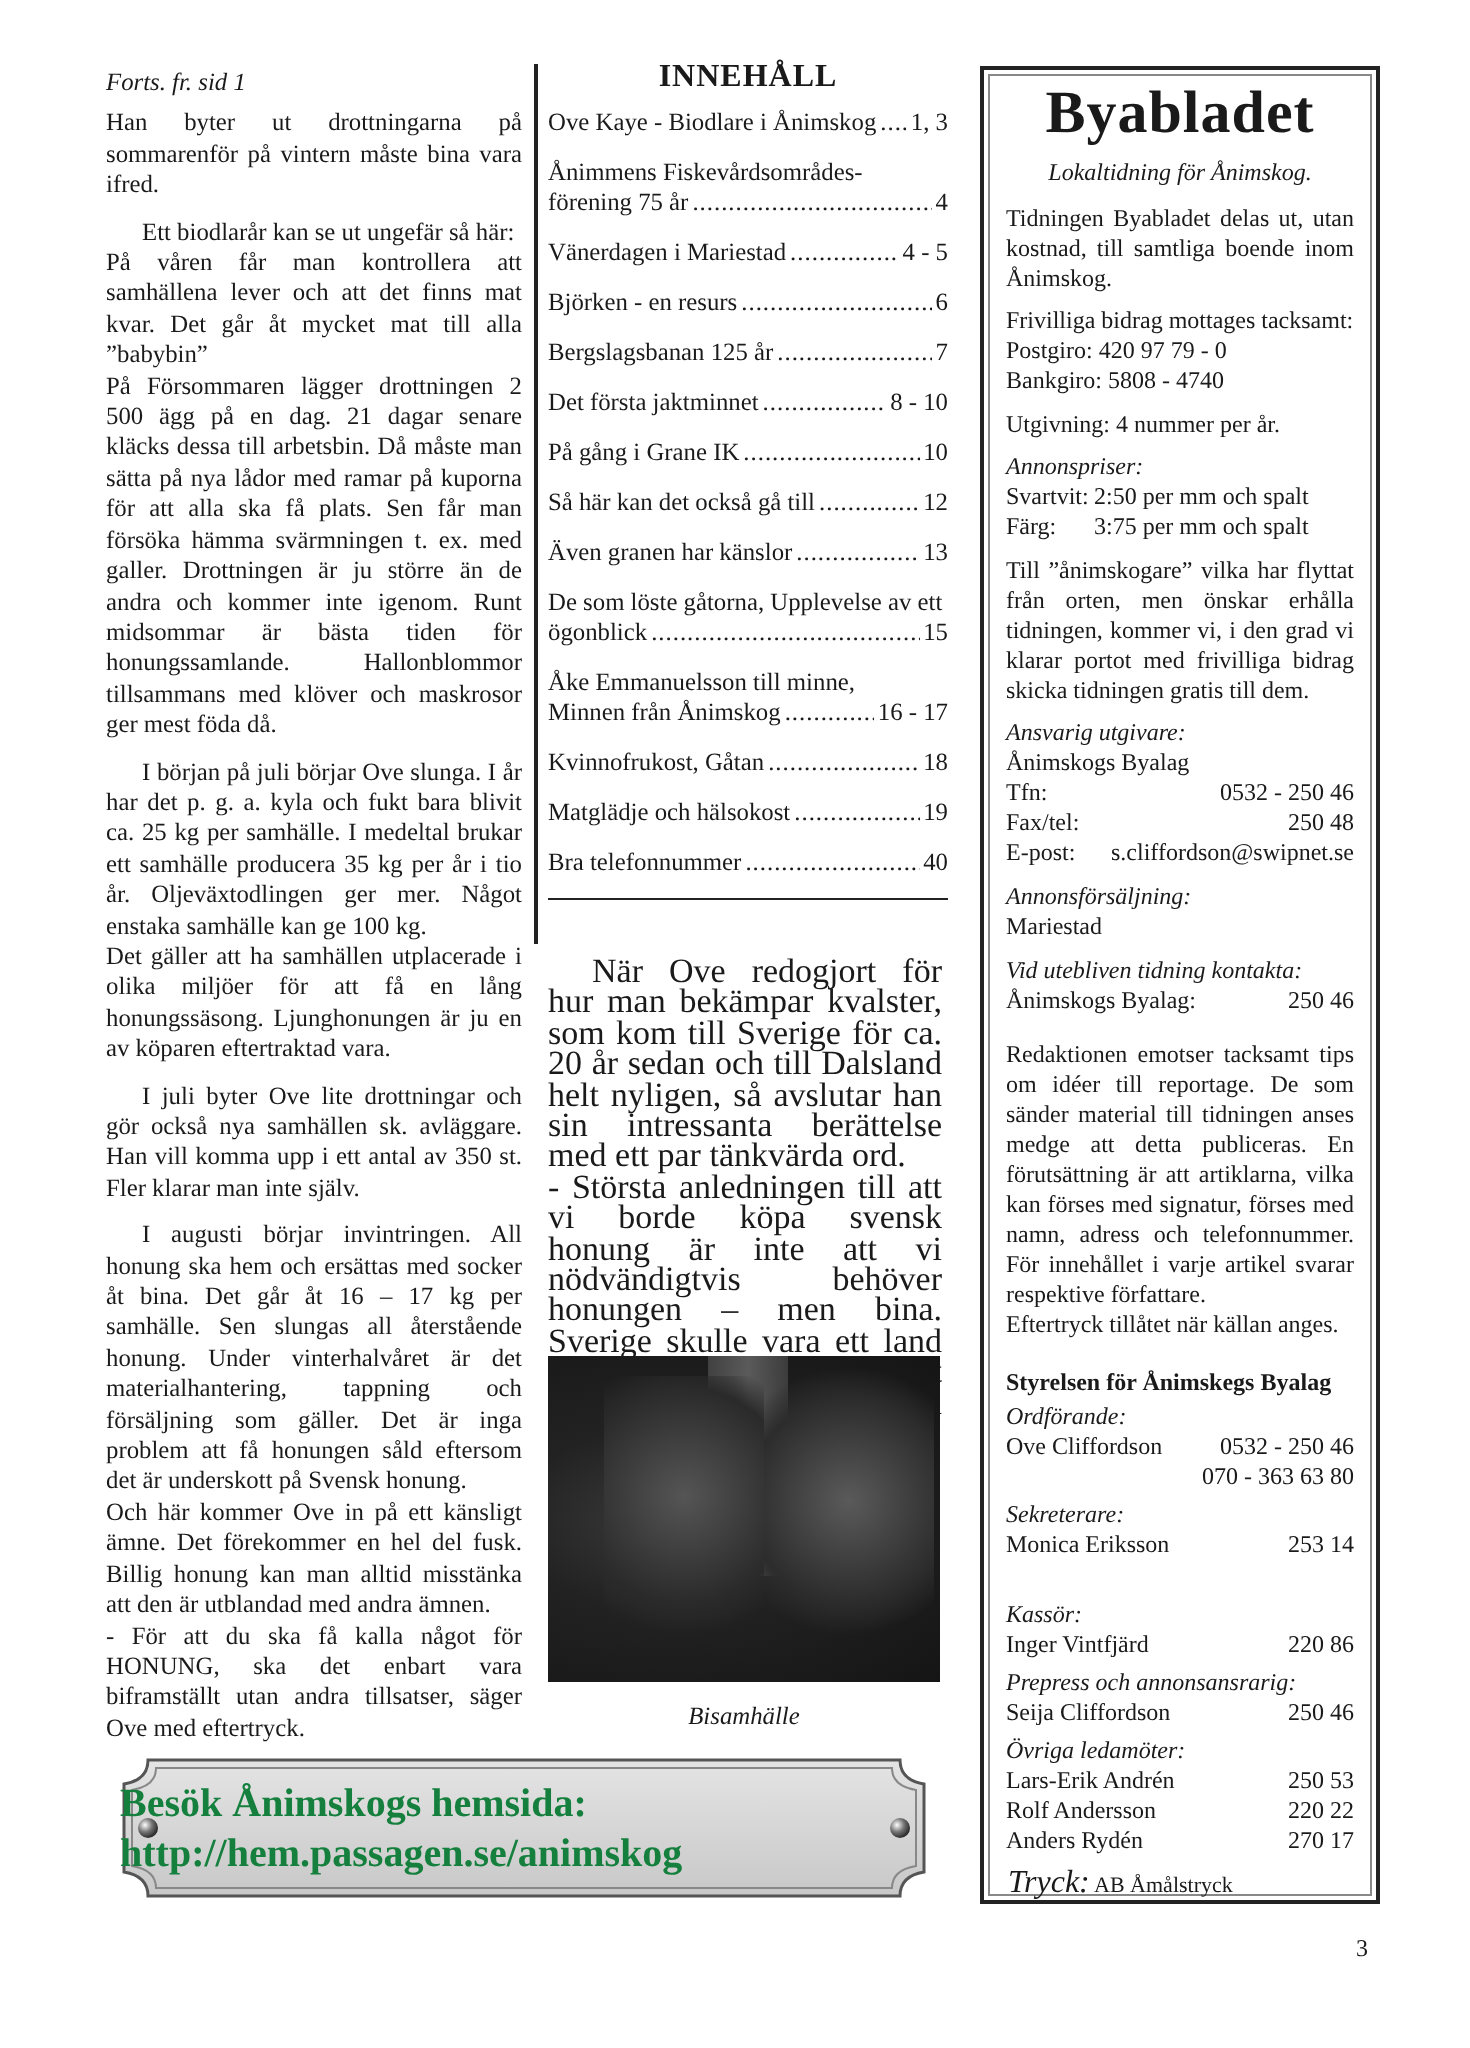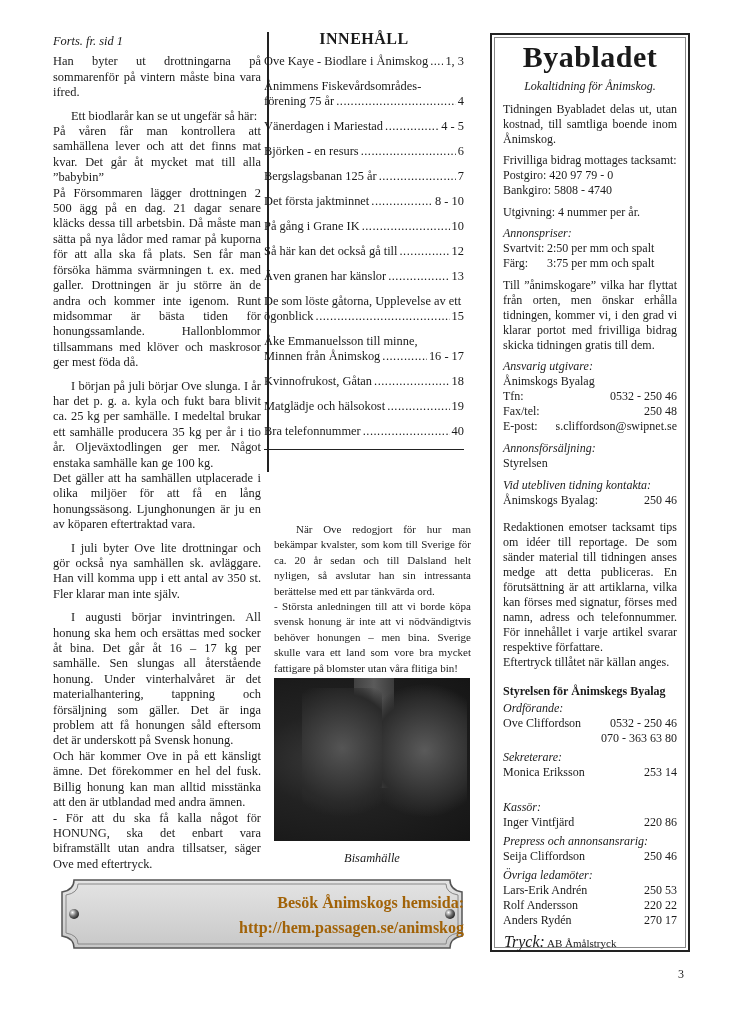--- a/index.html
+++ b/index.html
@@ -4,30 +4,30 @@
 <style>
   html, body { margin:0; padding:0; }
   body { width:735px; height:1024px; background:#ffffff; position:relative; overflow:hidden;
          font-family:"Liberation Serif", serif; color:#1a1a1a; }
   .col1 { position:absolute; left:53px; top:34px; width:208px; font-size:12.4px; line-height:15.4px; text-align:justify; }
   .col1 p { margin:0 0 8px 0; }
   .col1 p.cont { margin-bottom:0; }
   .col1 p.ind { text-indent:18px; }
   .col1 .forts { font-style:italic; margin-bottom:5px; }
   .vdiv { position:absolute; left:267px; top:32px; width:1.5px; height:440px; background:#222; }
-  .col2 { position:absolute; left:264px; top:30px; width:200px; }
+  .col2 { position:absolute; left:274px; top:30px; width:200px; }
   .toc-title { text-align:center; font-weight:bold; font-size:16px; letter-spacing:0.5px; margin-bottom:6px; }
   .toc-item { font-size:12.4px; line-height:15.4px; margin-bottom:9.5px; display:flex; }
   .toc-item .t { white-space:nowrap; }
   .toc-item .l1 { display:block; }
   .toc-row { display:flex; align-items:baseline; }
   .dots { flex:1; overflow:hidden; white-space:nowrap; margin:0 2px; }
   .dots::before { content:"..................................................................................."; letter-spacing:0.5px; }
   .toc-hr { border-top:1.5px solid #222; margin:0 0 0 0; width:200px; }
-  .article2 { position:absolute; left:274px; top:522px; width:197px; font-size:11px; line-height:15.4px; text-align:justify; }
+  .article2 { position:absolute; left:274px; top:478px; width:197px; font-size:17px; line-height:15.4px; text-align:justify; }
   .article2 p { margin:0; }
   .article2 .ind { text-indent:22px; }
   .sig { text-align:right; font-style:italic; margin-top:3px; }
   .photo { position:absolute; left:274px; top:678px; width:196px; height:163px;
            background:radial-gradient(ellipse at 30% 50%, #3a3a3a 0%, #222 40%, #151515 100%); overflow:hidden; }
   .photo .tree1 { position:absolute; left:28px; top:10px; width:80px; height:150px;
            background:radial-gradient(circle at 50% 40%, #555 0%, #2a2a2a 55%, transparent 70%); }
   .photo .tree2 { position:absolute; left:108px; top:5px; width:85px; height:150px;
            background:radial-gradient(circle at 50% 45%, #5a5a5a 0%, #2c2c2c 55%, transparent 72%); }
   .photo .wall { position:absolute; left:80px; top:0; width:40px; height:110px;
@@ -39,21 +39,21 @@
   .tagline { text-align:center; font-style:italic; font-size:12px; margin:4px 0 8px; }
   .box-inner p { margin:0 0 6px 0; text-align:justify; }
   .box-inner .lbl { font-style:italic; }
   .row { display:flex; justify-content:space-between; }
   .box-inner .sec { margin-bottom:7px; }
   .board-title { font-weight:bold; margin-bottom:2px; }
   .tryck { position:absolute; left:12px; top:898px; font-size:11px; }
   .tryck .i { font-style:italic; font-size:16px; }
   .banner { position:absolute; left:60px; top:878px; width:404px; height:72px; }
   .banner svg { position:absolute; left:0; top:0; }
-  .banner-text { position:absolute; left:0; top:12px; width:404px; text-align:right; font-weight:bold; font-size:16px; line-height:25px; color:#a16207; }
+  .banner-text { position:absolute; left:0; top:12px; width:404px; text-align:left; font-weight:bold; font-size:20px; line-height:25px; color:#15803d; }
   .pagenum { position:absolute; left:678px; top:967px; font-size:12px; }
 </style>
 </head>
 <body>
 
 <div class="col1">
   <p class="forts">Forts. fr. sid 1</p>
   <div id="col1-paras">
       <p>Han byter ut drottningarna på sommarenför på vintern måste bina vara ifred.</p>
       <p class="ind cont">Ett biodlarår kan se ut ungefär så här:</p>
@@ -249,21 +249,21 @@
             <span>250 48</span>
           </div>
           <div class="row">
             <span>E-post:</span>
             <span>s.cliffordson@swipnet.se</span>
           </div>
         </div>
     </div>
     <div class="sec">
       <div class="lbl">Annonsförsäljning:</div>
-      <div>Styrelsen</div>
+      <div>Mariestad</div>
     </div>
     <div class="sec">
       <div class="lbl">Vid utebliven tidning kontakta:</div>
       <div class="row">
         <span>Ånimskogs Byalag:</span>
         <span>250 46</span>
       </div>
     </div>
     <div class="sec" style="margin-top:12px;">
       <div style="text-align:justify">Redaktionen emotser tacksamt tips om idéer till reportage. De som sänder material till tidningen anses medge att detta publiceras. En förutsättning är att artiklarna, vilka kan förses med signatur, förses med namn, adress och telefonnummer. För innehållet i varje artikel svarar respektive författare.</div>

